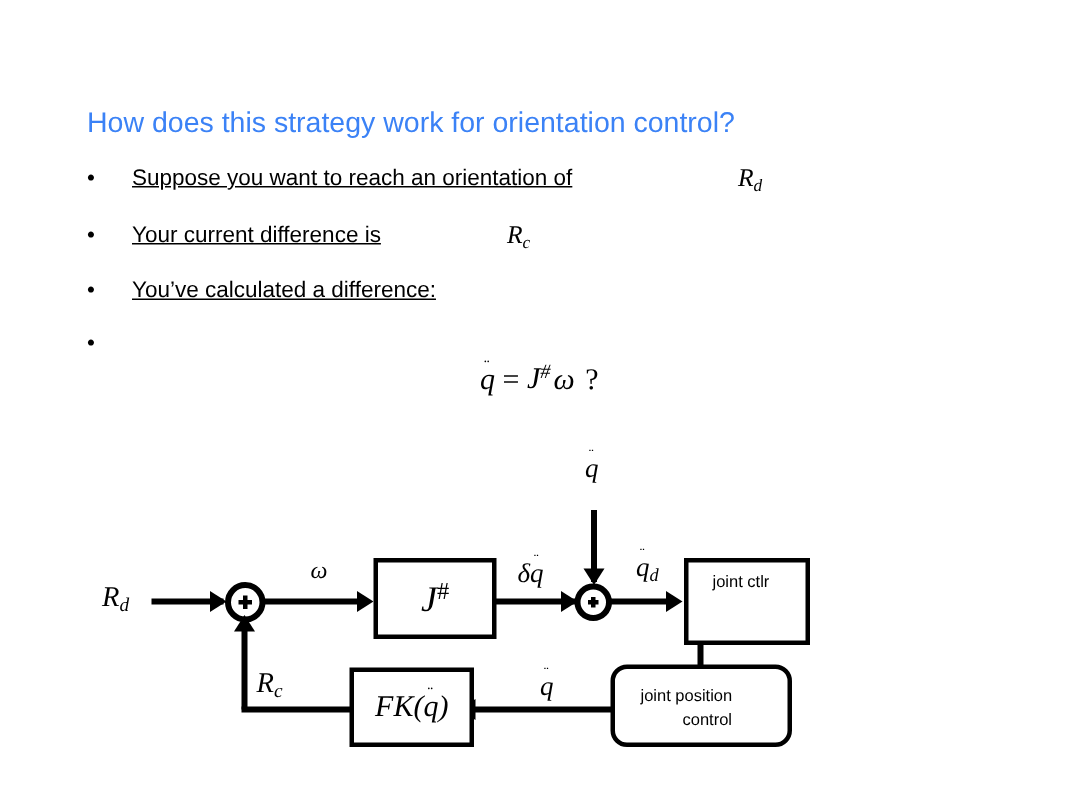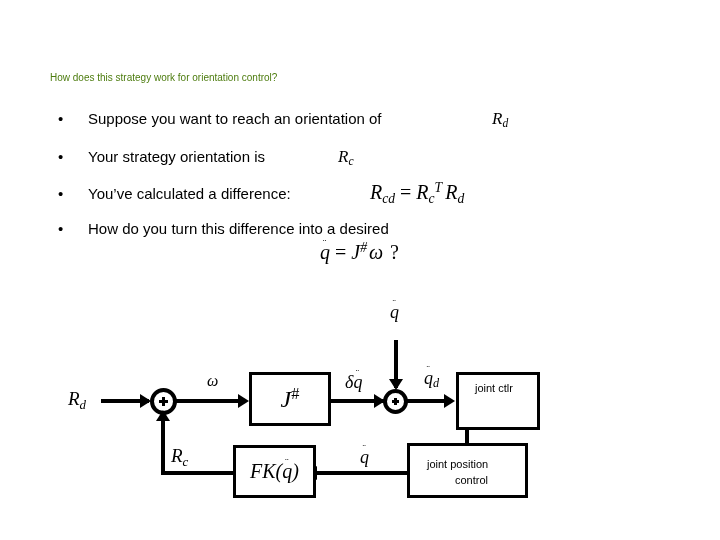--- a/index.html
+++ b/index.html
@@ -33,44 +33,45 @@
     font-size: 26px;
     font-weight: normal;
     letter-spacing: 0px;
     color: #000;
     white-space: nowrap;
   }
 
   
   .lead-line {
     position: absolute;
-    left: 50px;
+    left: 58px;
     top: 72px;
-    font-size: 10px;
-    color: #4d7c0f;
+    font-size: 19px;
+    color: #3b82f6;
     white-space: nowrap;
   }
 
   .bullet {
     position: absolute;
     font-size: 15px;
     color: #000;
     line-height: 20px;
   }
   .bullet .dot {
     position: absolute;
     left: 0;
     top: 0;
     width: 14px;
     text-align: left;
     font-size: 15px;
   }
   .bullet .btext {
     display: block;
     margin-left: 30px;
+    text-decoration: underline;
   }
 
   
   .m {
     font-family: "Liberation Serif", serif;
     font-style: italic;
     color: #000;
   }
   .m-up {
     font-family: "Liberation Serif", serif;
@@ -211,37 +212,33 @@
   <div class="bullet" style="left:58px; top:109px; width:470px;">
     <span class="dot">•</span>
     <span class="btext">Suppose you want to reach an orientation of</span>
   </div>
   <div class="inline-math" style="left:492px; top:109px; font-size:17px;">
     <span class="m">R</span><span class="m sub">d</span>
   </div>
 
   <div class="bullet" style="left:58px; top:147px; width:470px;">
     <span class="dot">•</span>
-    <span class="btext">Your strategy orientation is</span>
+    <span class="btext">Your current difference is</span>
   </div>
   <div class="inline-math" style="left:338px; top:147px; font-size:17px;">
     <span class="m">R</span><span class="m sub">c</span>
   </div>
 
   <div class="bullet" style="left:58px; top:184px; width:470px;">
     <span class="dot">•</span>
     <span class="btext">You’ve calculated a difference:</span>
   </div>
-  <div class="inline-math" style="left:370px; top:180px; font-size:20px;">
-    <span class="m">R</span><span class="m sub">cd</span><span class="m-up" style="padding:0 5px;">=</span><span class="m">R</span><span class="m sub">c</span><span class="m sup">T</span><span style="padding-left:3px;"></span><span class="m">R</span><span class="m sub">d</span>
-  </div>
 
   <div class="bullet" style="left:58px; top:219px; width:470px;">
     <span class="dot">•</span>
-    <span class="btext">How do you turn this difference into a desired</span>
   </div>
   <div class="inline-math" style="left:320px; top:240px; font-size:20px;">
     <span class="m dotacc"><span class="dotmark">¨</span><span>q</span></span><span class="m-up" style="padding:0 5px;">=</span><span class="m">J</span><span class="m sup">#</span><span class="m" style="padding-left:2px;">ω</span><span class="m-up" style="padding-left:7px;">?</span>
   </div>
 
   <div id="diagram">
 
     <div class="dmath" style="left:68px; top:388px; font-size:19px;">
       <span>R</span><span class="sub">d</span>
     </div>
@@ -284,21 +281,21 @@
     <div class="line-h" style="left:407px; top:399px; width:42px;"></div>
     <div class="arrow-r" style="left:444px; top:394px;"></div>
     <div class="dmath" style="left:424px; top:368px; font-size:18px;">
       <span class="dotacc"><span class="dotmark">¨</span><span>q</span></span><span class="sub">d</span>
     </div>
 
     <div class="dbox" style="left:456px; top:372px; width:84px; height:58px;">
       <span class="dbox-label" style="left:8px; top:7px;">joint ctlr</span>
     </div>
 
-    <div class="dbox" style="left:407px; top:443px; width:121px; height:55px;">
+    <div class="dbox" style="left:407px; top:443px; width:121px; height:55px;border-radius:11px;">
       <span class="dbox-label" style="left:9px; top:12px;">joint position</span>
       <span class="dbox-label" style="left:37px; top:28px;">control</span>
     </div>
 
     <div class="line-v" style="left:465px; top:428px; height:17px;"></div>
 
     <div class="line-h" style="left:313px; top:471px; width:96px;"></div>
     <div class="arrow-l" style="left:306px; top:466px;"></div>
     <div class="dmath" style="left:360px; top:447px; font-size:18px;">
       <span class="dotacc"><span class="dotmark">¨</span><span>q</span></span>

